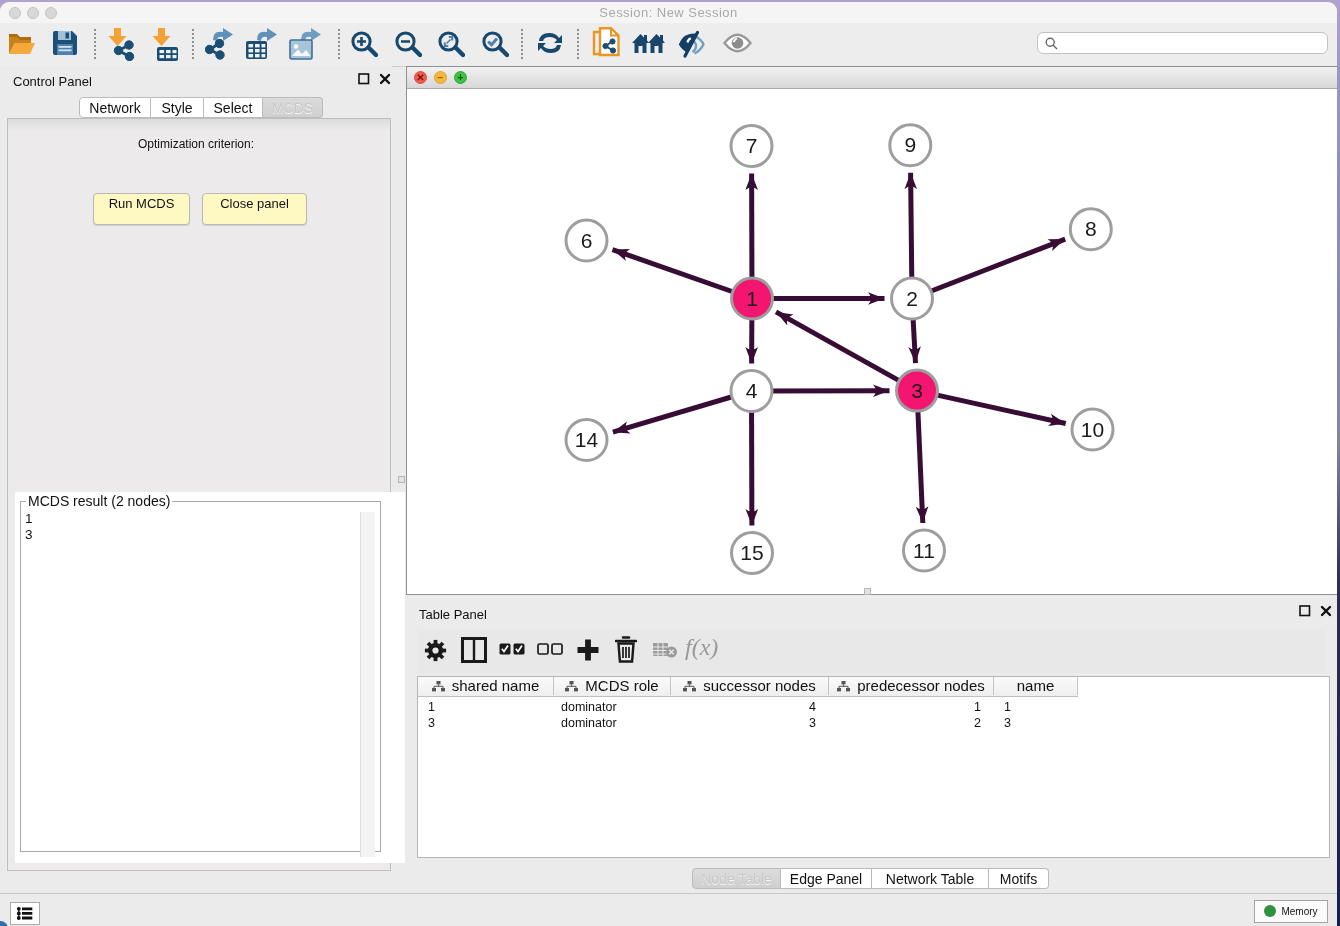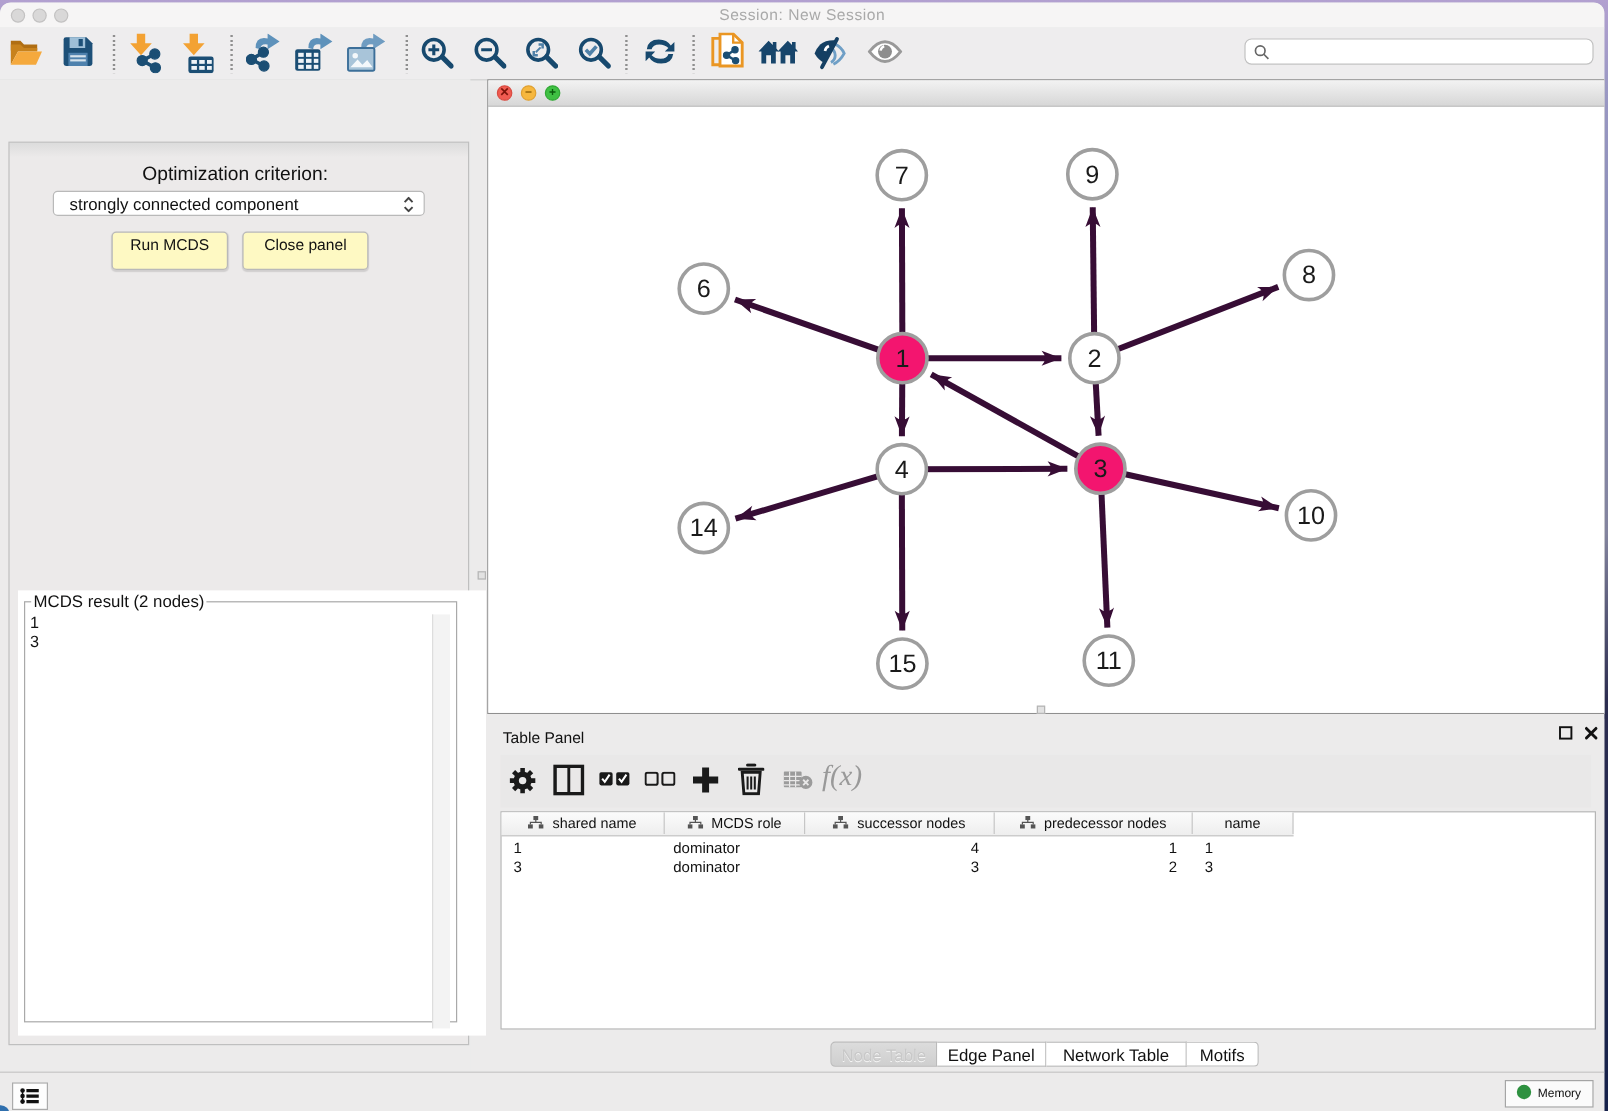--- a/index.html
+++ b/index.html
@@ -28,21 +28,21 @@
  background:linear-gradient(#dcdcdc,#eceaea 12px);border:1px solid #bfbfbf;
  box-sizing:border-box;}
 .tabstrip{position:absolute;display:flex;}
 .tab{height:21px;line-height:21px;font-size:14px;text-align:center;
  background:#fff;border:1px solid #bbb;border-left:none;color:#111;box-sizing:border-box;}
 .tab.first{border-left:1px solid #bbb;border-radius:4px 0 0 4px;}
 .tab.last{border-radius:0 4px 4px 0;}
 .tab.sel{background:linear-gradient(#dcdcdc,#cfcfcf);color:#c8c8c8;
  text-shadow:0 1px 0 #f5f5f5;}
 #opt-label{position:absolute;left:0;top:71px;width:100%;text-align:center;
- font-size:16px;color:#111;}
+ font-size:12px;color:#111;}
 #opt-select{position:absolute;left:44px;top:93px;width:310px;height:21px;
  background:#fff;border:1px solid #b9b9b9;border-radius:4px;font-size:14px;
  line-height:20px;padding-left:13px;box-sizing:border-box;color:#111;}
 .btn{position:absolute;height:32px;line-height:19px;background:#fef9c3;
  border:1px solid #b9b9b9;border-radius:4px;font-size:13px;text-align:center;
  color:#111;box-sizing:border-box;box-shadow:0 1px 1px rgba(0,0,0,.12);}
 #mcds-box{position:absolute;left:15px;top:426px;width:370px;height:371px;
  background:#fff;padding-left:20px;}
 #mcds-fs{position:absolute;left:5px;top:9px;width:359px;height:349px;
  border:1px solid #a9a9a9;}
@@ -63,21 +63,21 @@
 
 #tp{position:absolute;left:406px;top:597px;width:931px;height:294px;background:#ecebeb;}
 #tp-title{position:absolute;left:13px;top:8px;font-size:13px;color:#111;}
 #tp-toolbar{position:absolute;left:11px;top:30px;width:909px;height:44px;
  background:#e9e8e8;}
 #tbl{position:absolute;left:11px;top:77px;width:913px;height:182px;
  background:#fff;border:1px solid #b5b5b5;box-sizing:border-box;}
 #tbl-head{position:absolute;left:0;top:0;height:19px;
  background:linear-gradient(#fbfbfb,#eee);border-bottom:1px solid #c0c0c0;}
 .th{position:absolute;top:0;height:18px;border-right:1px solid #c6c6c6;
- font-size:12px;color:#111;text-align:center;line-height:18px;box-sizing:border-box;}
+ font-size:15px;color:#111;text-align:center;line-height:18px;box-sizing:border-box;}
 .td{position:absolute;height:16px;font-size:12.5px;color:#111;line-height:16px;}
 
 #status{position:absolute;left:0;top:891px;width:1337px;height:33px;
  background:#ecebeb;border-top:1px solid #c6c6c6;}
 #listbtn{position:absolute;left:10px;top:8px;width:28px;height:21px;background:#fdfdfd;
  border:1px solid #ababab;}
 #membtn{position:absolute;right:9px;top:6px;width:74px;height:23px;background:#fbfbfb;
  border:1px solid #a5a5a5;font-size:10px;color:#111;text-align:center;
  line-height:22px;box-sizing:border-box;}
 .split-h{position:absolute;width:7px;height:7px;background:#e2e2e2;border:1px solid #b5b5b5;box-sizing:border-box;}
@@ -219,27 +219,35 @@
   </svg>
   <div id="searchbox">
     <svg class="abs" style="left:7px;top:4px" width="13" height="13" viewBox="0 0 13 13">
       <circle cx="5.2" cy="5.2" r="4" fill="none" stroke="#666" stroke-width="1.4"></circle>
       <path d="M8.2 8.2 L12 12" stroke="#666" stroke-width="1.4"></path>
     </svg>
   </div>
  </div>
 
  <div id="cp">
+  <div id="cp-head">
+    <div id="cp-title">Control Panel</div>
+    <svg class="abs" style="left:358px;top:7px" width="34" height="12" viewBox="0 0 34 12">
+      <rect x="1" y="1" width="9.5" height="9.5" fill="none" stroke="#111" stroke-width="1.6"></rect>
+      <path d="M23 2 L31 10 M31 2 L23 10" stroke="#111" stroke-width="2.4" stroke-linecap="round"></path>
+    </svg>
+  </div>
+  <div class="tabstrip" style="left:79px;top:31px;">
+    <div class="tab first" style="width:72px;">Network</div>
+    <div class="tab" style="width:53px;">Style</div>
+    <div class="tab" style="width:59px;">Select</div>
+    <div class="tab sel last" style="width:60px;">MCDS</div>
+  </div>
   <div id="cp-pane"></div>
   <div id="opt-label">Optimization criterion:</div>
-  <div id="opt-select">strongly connected component
-    <svg class="abs" style="right:8px;top:4px" width="9" height="13" viewBox="0 0 9 13">
-      <path d="M1.2 4.4 L4.5 1 L7.8 4.4 M1.2 8.6 L4.5 12 L7.8 8.6" fill="none" stroke="#444" stroke-width="1.6"></path>
-    </svg>
-  </div>
   <div class="btn" style="left:93px;top:127px;width:97px;">Run MCDS</div>
   <div class="btn" style="left:202px;top:127px;width:105px;">Close panel</div>
   <div id="mcds-box">
     <div id="mcds-fs">
           <div id="mcds-legend">MCDS result (2 nodes)</div>
       <div style="position:absolute;left:4px;top:9px;font-size:13.5px;line-height:16px;color:#111;">1<br>3</div>
       <div id="mcds-scroll"></div>
     </div>
   </div>
  </div>

